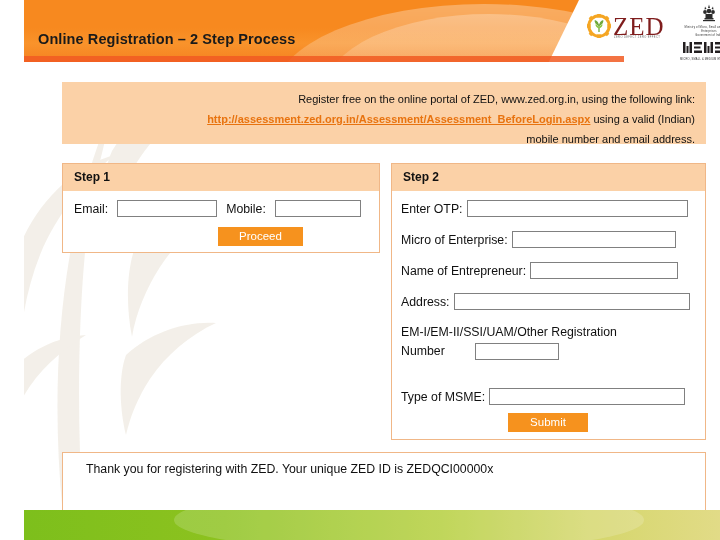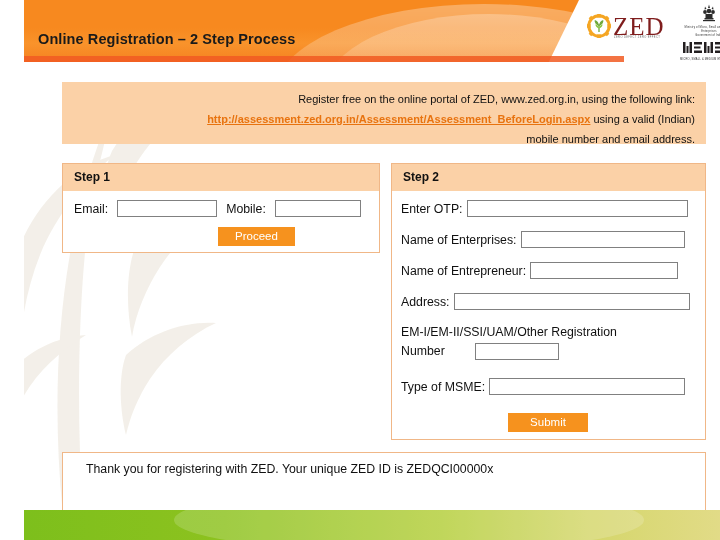--- a/index.html
+++ b/index.html
@@ -209,21 +209,21 @@
     border: none;
     font-family: "Liberation Sans", sans-serif;
     font-size: 11.5px;
     text-align: center;
     cursor: pointer;
     line-height: 17px;
   }
   #proceed-button {
     position: absolute;
     left: 155px; top: 63px;
-    width: 77px; height: 19px;
+    width: 85px; height: 19px;
   }
   #submit-button {
     position: absolute;
     left: 116px; top: 249px;
     width: 80px; height: 19px;
   }
 
   
   #email-conf-panel { left: 38px; top: 452px; width: 644px; height: 62px; }
   .conf-body {
@@ -387,21 +387,21 @@
 
   <div class="panel" id="step2-panel">
     <div class="panel-head">Step 2</div>
 
     <div class="s2-row" style="top:36px;">
       <span class="lbl">Enter OTP:</span>
       <input class="tf" style="width: 221px;" type="text" placeholder="">
     </div>
 
     <div class="s2-row" style="top:67px;">
-      <span class="lbl">Name of Enterprises:</span>
+      <span class="lbl">Micro of Enterprise:</span>
       <input class="tf" style="width: 164px;" type="text" placeholder="">
     </div>
 
     <div class="s2-row" style="top:98px;">
       <span class="lbl">Name of Entrepreneur:</span>
       <input class="tf" style="width: 148px;" type="text" placeholder="">
     </div>
 
     <div class="s2-row" style="top:129px;">
       <span class="lbl">Address:</span>
@@ -409,21 +409,21 @@
     </div>
 
     <div class="s2-reg">
       <span>EM-I/EM-II/SSI/UAM/Other Registration</span><br>
       <span class="reg-inline">
         <span>Number</span>
         <input class="tf" style="width: 84px; margin-left: 7px;" type="text">
       </span>
     </div>
 
-    <div class="s2-row" style="top:214px;">
+    <div class="s2-row" style="top:224px;">
       <span class="lbl">Type of MSME:</span>
       <input class="tf" style="width: 196px;" type="text">
     </div>
 
     <button class="btn" id="submit-button">Submit</button>
   </div>
 
   <div class="panel" id="email-conf-panel">
     <div class="conf-body">Thank you for registering with ZED. Your unique ZED ID is ZEDQCI00000x</div>
   </div>

